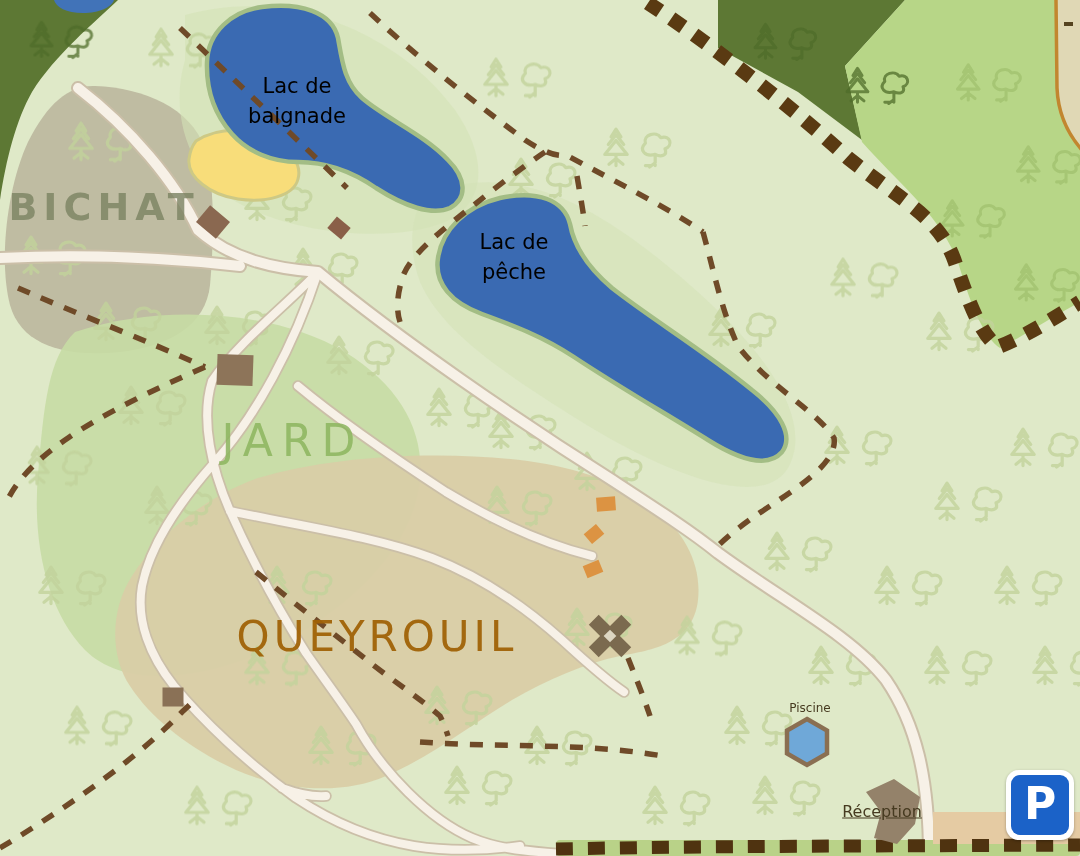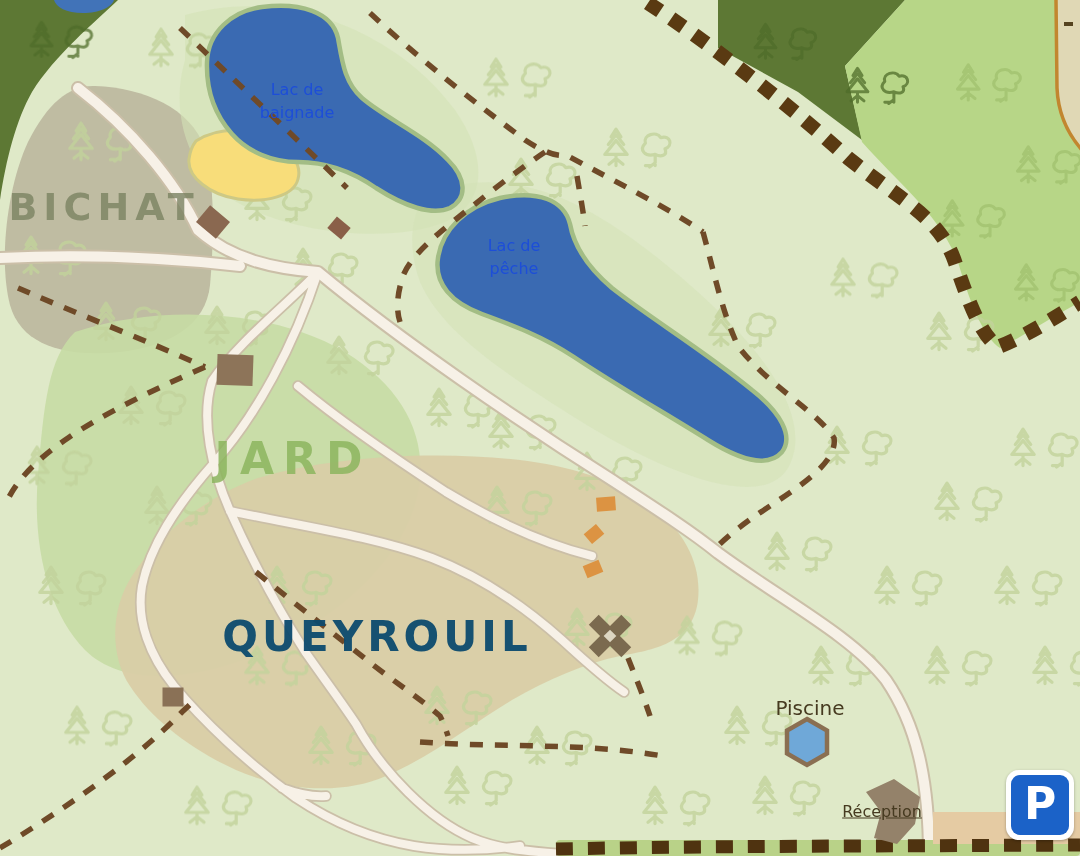--- a/index.html
+++ b/index.html
@@ -4,28 +4,28 @@
 <style>
   html,body{margin:0;padding:0;width:1080px;height:856px;overflow:hidden;
     font-family:"DejaVu Sans",sans-serif;}
   #map{position:relative;width:1080px;height:856px;background:#dfe9c8;}
   #map svg{position:absolute;left:0;top:0;}
   .lbl{position:absolute;transform:translate(-50%,-50%);text-align:center;
        white-space:nowrap;pointer-events:none;}
   .area-lbl{font-weight:bold;text-align:right;}
   #lbl-bichat{left:104px;top:207px;font-size:38px;letter-spacing:6px;
       color:#7b8262;opacity:.8;font-weight:600;}
-  #lbl-jard{left:293px;top:458px;font-size:44px;letter-spacing:9px;
-      color:#8cb55e;opacity:.85;font-weight:700;}
+  #lbl-jard{left:293px;top:440px;font-size:44px;letter-spacing:9px;
+      color:#8cb55e;opacity:.85;font-weight:400;}
   #lbl-queyrouil{left:377px;top:636px;font-size:42px;letter-spacing:4px;
-      color:#0c4a6e;opacity:.95;font-weight:700;}
-  .lake-lbl{color:#1d4ed8;font-size:16px;line-height:1.45;white-space:normal;}
+      color:#a16207;opacity:.95;font-weight:400;}
+  .lake-lbl{color:#000000;font-size:21px;line-height:1.45;white-space:normal;}
   #lbl-baignade{left:297px;top:101px;width:110px;}
   #lbl-peche{left:514px;top:257px;width:92px;}
-  .poi-lbl{color:#463a20;font-size:20px;}
+  .poi-lbl{color:#463a20;font-size:12px;}
   #lbl-piscine{left:810px;top:708px;}
   #lbl-reception{left:882px;top:811px;font-size:16px;text-decoration:underline;}
   #parking-sign{position:absolute;left:1006px;top:770px;width:68px;height:70px;
       background:#ffffff;border-radius:13px;box-shadow:0 1px 3px rgba(0,0,0,.3);
       cursor:pointer;}
   #parking-sign .inner{position:absolute;inset:5px;background:#1b62c8;
       border-radius:9px;display:flex;align-items:center;justify-content:center;}
   #parking-sign .letter{color:#fff;font-weight:bold;font-size:44px;
       line-height:1;padding-bottom:3px;}
 </style>

